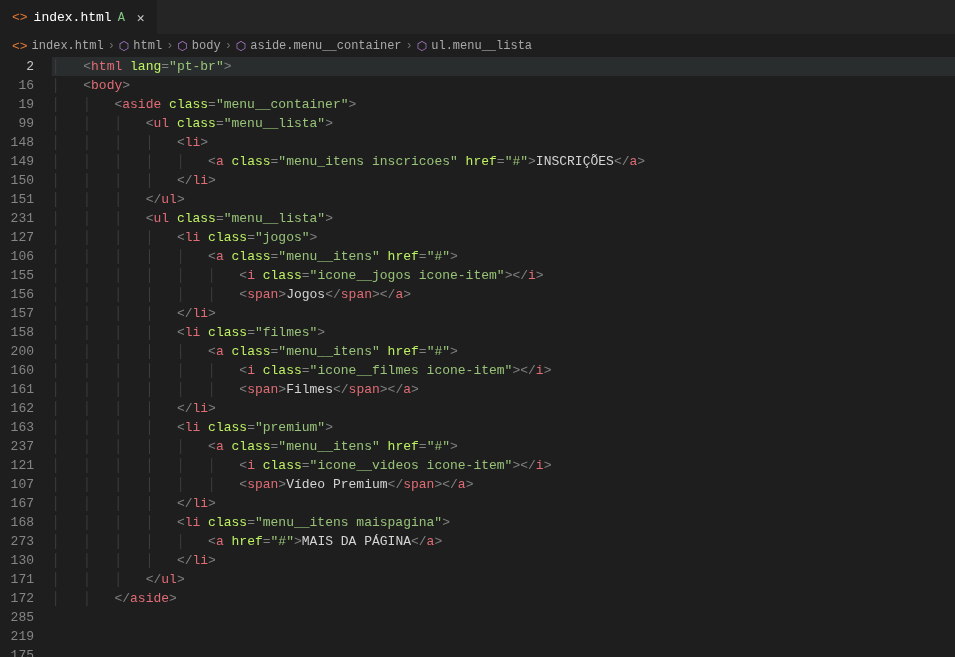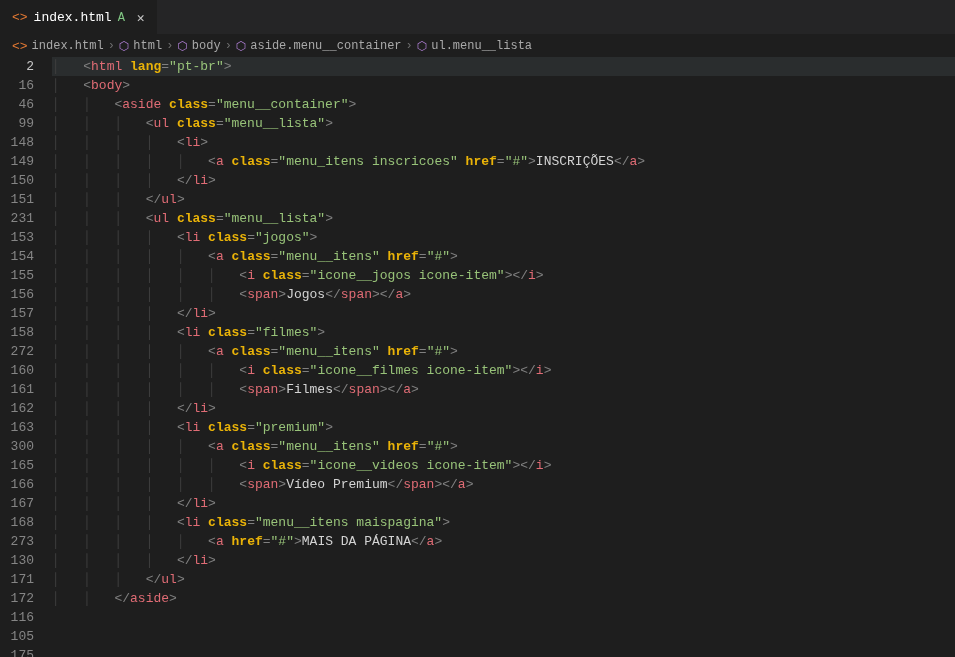--- a/index.html
+++ b/index.html
@@ -62,21 +62,21 @@
 .code {
   flex: 1;
   font-size: 13px;
   line-height: 19px;
   white-space: pre;
   padding-left: 4px;
 }
 .hl-line { background: #2a2d2e; display: inline-block; width: 100%; }
 .p1 { color: #808080; }      
 .tg { color: #e06c75; }      
-.at { color: #eab308; font-weight: bold; }      
+.at { color: #bef264; }      
 .st { color: #98c379; }      
 .tx { color: #d4d4d4; }
 .guide { color: #404040; }
 </style>
 </head>
 <body>
 
 <div class="tab-bar">
   <div class="tab">
     <span class="tab-icon">&lt;&gt;</span>
@@ -100,45 +100,45 @@
   <span>aside.menu__container</span>
   <span class="breadcrumb-sep">›</span>
   <span class="breadcrumb-icon-tag">⬡</span>
   <span>ul.menu__lista</span>
 </div>
 
 <div class="editor">
   <div class="gutter" id="gutter">
       <div class="active">2</div>
       <div>16</div>
-      <div>46</div>
+      <div>19</div>
       <div>99</div>
       <div>148</div>
       <div>149</div>
       <div>150</div>
       <div>151</div>
       <div>231</div>
-      <div>153</div>
-      <div>154</div>
+      <div>127</div>
+      <div>106</div>
       <div>155</div>
       <div>156</div>
       <div>157</div>
       <div>158</div>
-      <div>272</div>
+      <div>200</div>
       <div>160</div>
       <div>161</div>
       <div>162</div>
       <div>163</div>
-      <div>300</div>
-      <div>165</div>
-      <div>166</div>
+      <div>237</div>
+      <div>121</div>
+      <div>107</div>
       <div>167</div>
       <div>168</div>
       <div>273</div>
       <div>130</div>
       <div>171</div>
       <div>172</div>
-      <div>116</div>
-      <div>105</div>
+      <div>285</div>
+      <div>219</div>
       <div>175</div>
     </div>
   <div class="code" id="code"><div class="hl-line"><span class="guide">│</span>   <span class="p1">&lt;</span><span class="tg">html</span> <span class="at">lang</span><span class="p1">=</span><span class="st">"pt-br"</span><span class="p1">&gt;</span></div><div><span class="guide">│</span>   <span class="p1">&lt;</span><span class="tg">body</span><span class="p1">&gt;</span></div><div><span class="guide">│</span>   <span class="guide">│</span>   <span class="p1">&lt;</span><span class="tg">aside</span> <span class="at">class</span><span class="p1">=</span><span class="st">"menu__container"</span><span class="p1">&gt;</span></div><div><span class="guide">│</span>   <span class="guide">│</span>   <span class="guide">│</span>   <span class="p1">&lt;</span><span class="tg">ul</span> <span class="at">class</span><span class="p1">=</span><span class="st">"menu__lista"</span><span class="p1">&gt;</span></div><div><span class="guide">│</span>   <span class="guide">│</span>   <span class="guide">│</span>   <span class="guide">│</span>   <span class="p1">&lt;</span><span class="tg">li</span><span class="p1">&gt;</span></div><div><span class="guide">│</span>   <span class="guide">│</span>   <span class="guide">│</span>   <span class="guide">│</span>   <span class="guide">│</span>   <span class="p1">&lt;</span><span class="tg">a</span> <span class="at">class</span><span class="p1">=</span><span class="st">"menu_itens inscricoes"</span> <span class="at">href</span><span class="p1">=</span><span class="st">"#"</span><span class="p1">&gt;</span><span class="tx">INSCRIÇÕES</span><span class="p1">&lt;/</span><span class="tg">a</span><span class="p1">&gt;</span></div><div><span class="guide">│</span>   <span class="guide">│</span>   <span class="guide">│</span>   <span class="guide">│</span>   <span class="p1">&lt;/</span><span class="tg">li</span><span class="p1">&gt;</span></div><div><span class="guide">│</span>   <span class="guide">│</span>   <span class="guide">│</span>   <span class="p1">&lt;/</span><span class="tg">ul</span><span class="p1">&gt;</span></div><div></div><div><span class="guide">│</span>   <span class="guide">│</span>   <span class="guide">│</span>   <span class="p1">&lt;</span><span class="tg">ul</span> <span class="at">class</span><span class="p1">=</span><span class="st">"menu__lista"</span><span class="p1">&gt;</span></div><div><span class="guide">│</span>   <span class="guide">│</span>   <span class="guide">│</span>   <span class="guide">│</span>   <span class="p1">&lt;</span><span class="tg">li</span> <span class="at">class</span><span class="p1">=</span><span class="st">"jogos"</span><span class="p1">&gt;</span></div><div><span class="guide">│</span>   <span class="guide">│</span>   <span class="guide">│</span>   <span class="guide">│</span>   <span class="guide">│</span>   <span class="p1">&lt;</span><span class="tg">a</span> <span class="at">class</span><span class="p1">=</span><span class="st">"menu__itens"</span> <span class="at">href</span><span class="p1">=</span><span class="st">"#"</span><span class="p1">&gt;</span></div><div><span class="guide">│</span>   <span class="guide">│</span>   <span class="guide">│</span>   <span class="guide">│</span>   <span class="guide">│</span>   <span class="guide">│</span>   <span class="p1">&lt;</span><span class="tg">i</span> <span class="at">class</span><span class="p1">=</span><span class="st">"icone__jogos icone-item"</span><span class="p1">&gt;&lt;/</span><span class="tg">i</span><span class="p1">&gt;</span></div><div><span class="guide">│</span>   <span class="guide">│</span>   <span class="guide">│</span>   <span class="guide">│</span>   <span class="guide">│</span>   <span class="guide">│</span>   <span class="p1">&lt;</span><span class="tg">span</span><span class="p1">&gt;</span><span class="tx">Jogos</span><span class="p1">&lt;/</span><span class="tg">span</span><span class="p1">&gt;&lt;/</span><span class="tg">a</span><span class="p1">&gt;</span></div><div><span class="guide">│</span>   <span class="guide">│</span>   <span class="guide">│</span>   <span class="guide">│</span>   <span class="p1">&lt;/</span><span class="tg">li</span><span class="p1">&gt;</span></div><div></div><div><span class="guide">│</span>   <span class="guide">│</span>   <span class="guide">│</span>   <span class="guide">│</span>   <span class="p1">&lt;</span><span class="tg">li</span> <span class="at">class</span><span class="p1">=</span><span class="st">"filmes"</span><span class="p1">&gt;</span></div><div><span class="guide">│</span>   <span class="guide">│</span>   <span class="guide">│</span>   <span class="guide">│</span>   <span class="guide">│</span>   <span class="p1">&lt;</span><span class="tg">a</span> <span class="at">class</span><span class="p1">=</span><span class="st">"menu__itens"</span> <span class="at">href</span><span class="p1">=</span><span class="st">"#"</span><span class="p1">&gt;</span></div><div><span class="guide">│</span>   <span class="guide">│</span>   <span class="guide">│</span>   <span class="guide">│</span>   <span class="guide">│</span>   <span class="guide">│</span>   <span class="p1">&lt;</span><span class="tg">i</span> <span class="at">class</span><span class="p1">=</span><span class="st">"icone__filmes icone-item"</span><span class="p1">&gt;&lt;/</span><span class="tg">i</span><span class="p1">&gt;</span></div><div><span class="guide">│</span>   <span class="guide">│</span>   <span class="guide">│</span>   <span class="guide">│</span>   <span class="guide">│</span>   <span class="guide">│</span>   <span class="p1">&lt;</span><span class="tg">span</span><span class="p1">&gt;</span><span class="tx">Filmes</span><span class="p1">&lt;/</span><span class="tg">span</span><span class="p1">&gt;&lt;/</span><span class="tg">a</span><span class="p1">&gt;</span></div><div><span class="guide">│</span>   <span class="guide">│</span>   <span class="guide">│</span>   <span class="guide">│</span>   <span class="p1">&lt;/</span><span class="tg">li</span><span class="p1">&gt;</span></div><div><span class="guide">│</span>   <span class="guide">│</span>   <span class="guide">│</span>   <span class="guide">│</span>   <span class="p1">&lt;</span><span class="tg">li</span> <span class="at">class</span><span class="p1">=</span><span class="st">"premium"</span><span class="p1">&gt;</span></div><div><span class="guide">│</span>   <span class="guide">│</span>   <span class="guide">│</span>   <span class="guide">│</span>   <span class="guide">│</span>   <span class="p1">&lt;</span><span class="tg">a</span> <span class="at">class</span><span class="p1">=</span><span class="st">"menu__itens"</span> <span class="at">href</span><span class="p1">=</span><span class="st">"#"</span><span class="p1">&gt;</span></div><div><span class="guide">│</span>   <span class="guide">│</span>   <span class="guide">│</span>   <span class="guide">│</span>   <span class="guide">│</span>   <span class="guide">│</span>   <span class="p1">&lt;</span><span class="tg">i</span> <span class="at">class</span><span class="p1">=</span><span class="st">"icone__videos icone-item"</span><span class="p1">&gt;&lt;/</span><span class="tg">i</span><span class="p1">&gt;</span></div><div><span class="guide">│</span>   <span class="guide">│</span>   <span class="guide">│</span>   <span class="guide">│</span>   <span class="guide">│</span>   <span class="guide">│</span>   <span class="p1">&lt;</span><span class="tg">span</span><span class="p1">&gt;</span><span class="tx">Vídeo Premium</span><span class="p1">&lt;/</span><span class="tg">span</span><span class="p1">&gt;&lt;/</span><span class="tg">a</span><span class="p1">&gt;</span></div><div><span class="guide">│</span>   <span class="guide">│</span>   <span class="guide">│</span>   <span class="guide">│</span>   <span class="p1">&lt;/</span><span class="tg">li</span><span class="p1">&gt;</span></div><div></div><div><span class="guide">│</span>   <span class="guide">│</span>   <span class="guide">│</span>   <span class="guide">│</span>   <span class="p1">&lt;</span><span class="tg">li</span> <span class="at">class</span><span class="p1">=</span><span class="st">"menu__itens maispagina"</span><span class="p1">&gt;</span></div><div><span class="guide">│</span>   <span class="guide">│</span>   <span class="guide">│</span>   <span class="guide">│</span>   <span class="guide">│</span>   <span class="p1">&lt;</span><span class="tg">a</span> <span class="at">href</span><span class="p1">=</span><span class="st">"#"</span><span class="p1">&gt;</span><span class="tx">MAIS DA PÁGINA</span><span class="p1">&lt;/</span><span class="tg">a</span><span class="p1">&gt;</span></div><div><span class="guide">│</span>   <span class="guide">│</span>   <span class="guide">│</span>   <span class="guide">│</span>   <span class="p1">&lt;/</span><span class="tg">li</span><span class="p1">&gt;</span></div><div><span class="guide">│</span>   <span class="guide">│</span>   <span class="guide">│</span>   <span class="p1">&lt;/</span><span class="tg">ul</span><span class="p1">&gt;</span></div><div><span class="guide">│</span>   <span class="guide">│</span>   <span class="p1">&lt;/</span><span class="tg">aside</span><span class="p1">&gt;</span></div></div>
 </div>
 
 </body></html>

